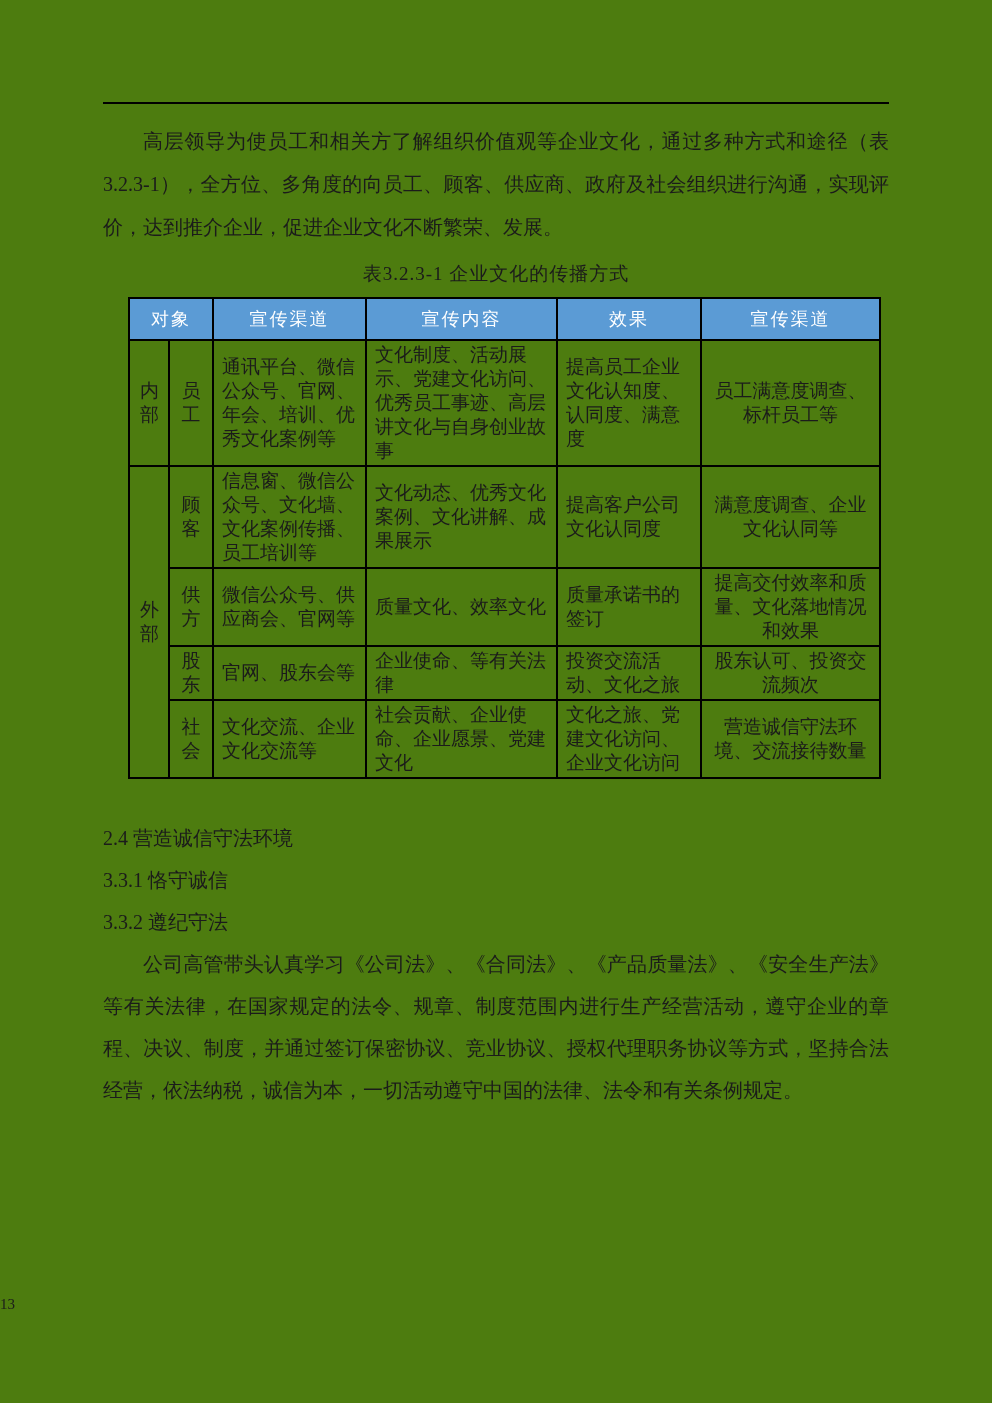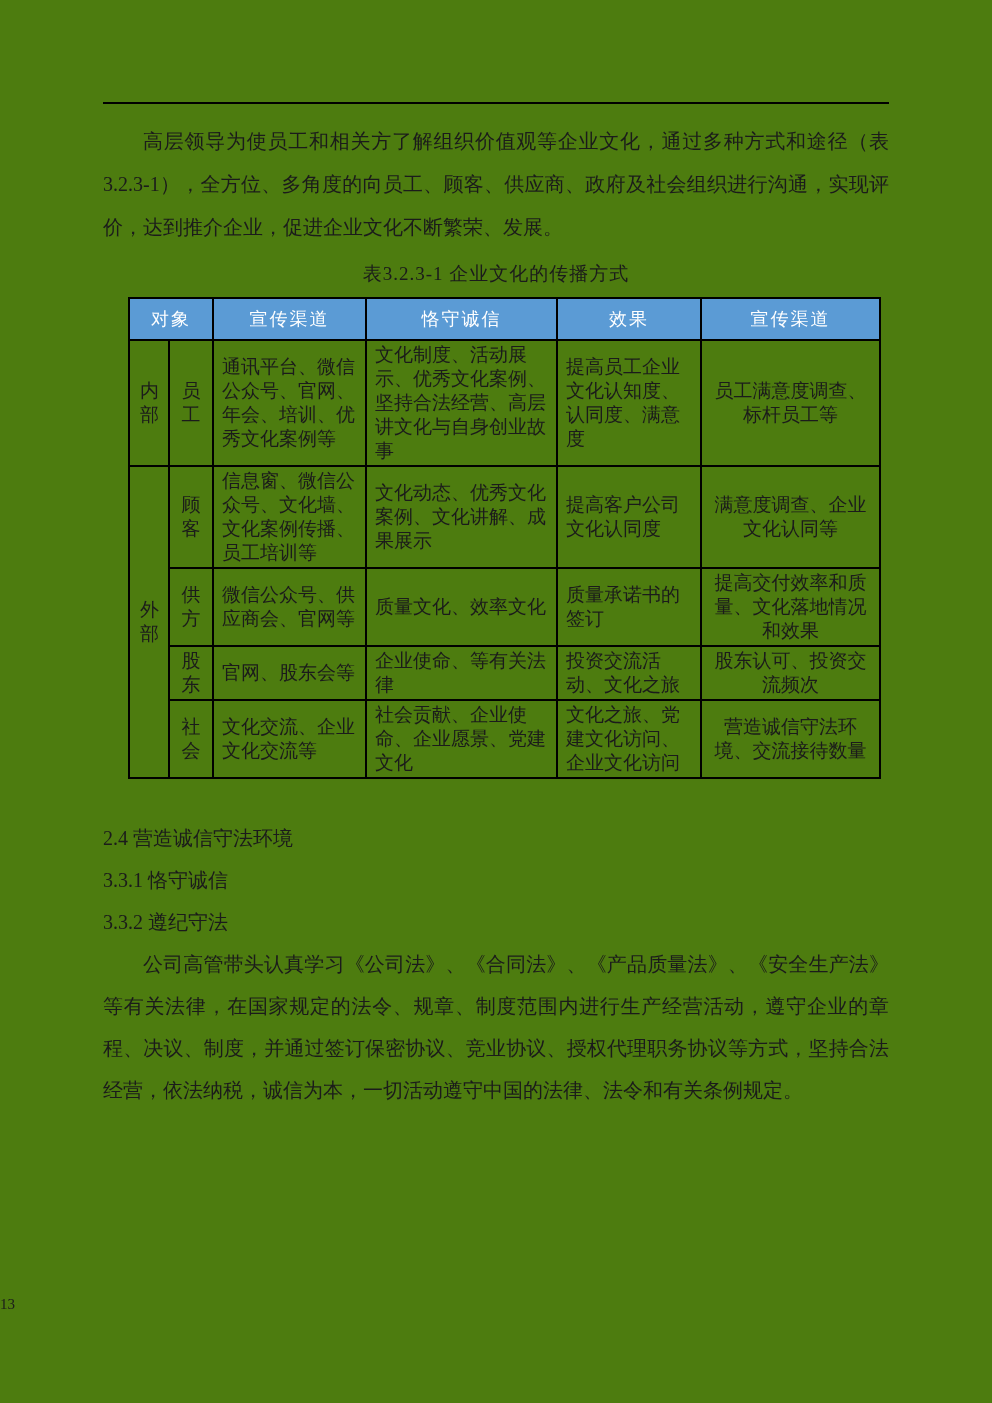--- a/index.html
+++ b/index.html
@@ -133,31 +133,31 @@
         <col style="width:44px">
         <col style="width:153px">
         <col style="width:191px">
         <col style="width:144px">
         <col style="width:179px">
       </colgroup>
       <thead>
         <tr class="rh-head">
           <th colspan="2">对象</th>
           <th>宣传渠道</th>
-          <th>恪守诚信</th>
+          <th>宣传内容</th>
           <th>效果</th>
           <th>宣传渠道</th>
         </tr>
       </thead>
       <tbody>
         <tr class="rh-1">
           <td class="cell-v">内部</td>
           <td class="cell-v">员工</td>
           <td class="cell-left">通讯平台、微信公众号、官网、年会、培训、优秀文化案例等</td>
-          <td class="cell-left">文化制度、活动展示、优秀文化案例、坚持合法经营、高层讲文化与自身创业故事</td>
+          <td class="cell-left">文化制度、活动展示、党建文化访问、优秀员工事迹、高层讲文化与自身创业故事</td>
           <td class="cell-left">提高员工企业文化认知度、认同度、满意度</td>
           <td class="cell-center">员工满意度调查、标杆员工等</td>
         </tr>
         <tr class="rh-2">
           <td class="cell-v" rowspan="4">外部</td>
           <td class="cell-v">顾客</td>
           <td class="cell-left">信息窗、微信公众号、文化墙、文化案例传播、员工培训等</td>
           <td class="cell-left">文化动态、优秀文化案例、文化讲解、成果展示</td>
           <td class="cell-left">提高客户公司文化认同度</td>
           <td class="cell-center">满意度调查、企业文化认同等</td>

